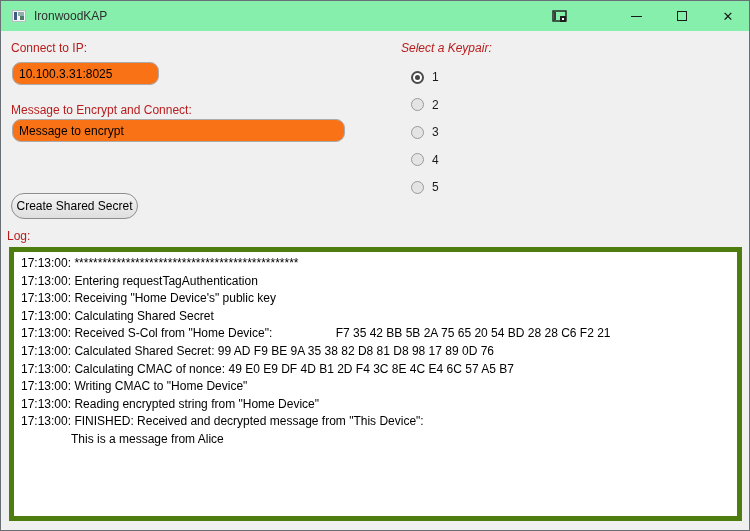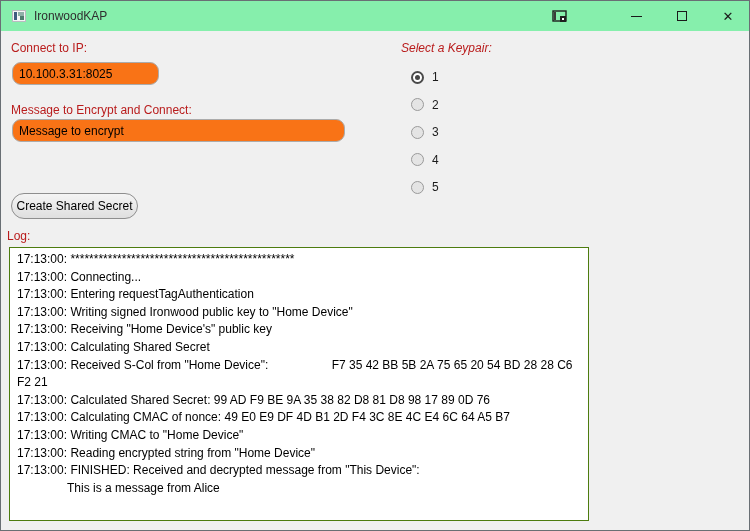--- a/index.html
+++ b/index.html
@@ -58,22 +58,22 @@
   .radio-label { font-size:12px; color:#1b1b1b; }
   
   .btn-create {
     position:absolute; left:10px; top:192px; width:127px; height:26px;
     font-family:"Liberation Sans", sans-serif; font-size:12px; color:#000;
     background:linear-gradient(#f4f4f4, #dfdfdf);
     border:1px solid #8e8e8e; border-radius:13px; cursor:default;
   }
   
   .log-box {
-    position:absolute; left:8px; top:246px; width:580px; height:274px;
-    background:#ffffff; border:1px solid #4d7c0f; overflow:hidden;
+    position:absolute; left:8px; top:246px; width:733px; height:274px;
+    background:#ffffff; border:5px solid #4d7c0f; overflow:hidden;
     padding:3px 0 0 7px;
   }
   .log-line {
     font-size:12px; color:#000; line-height:17.6px; white-space:pre-wrap;
   }
 </style>
 </head>
 <body>
 
 <div class="window">
@@ -136,27 +136,25 @@
         <span class="radio-circle"></span>
         <span class="radio-label">5</span>
       </div>
     </div>
 
   <button class="btn-create">Create Shared Secret</button>
 
   <span class="lbl lbl-log">Log:</span>
   <div class="log-box" id="log-box">
       <div class="log-line">17:13:00: ************************************************</div>
-      <div class="log-line">17:13:00: Connecting...</div>
       <div class="log-line">17:13:00: Entering requestTagAuthentication</div>
-      <div class="log-line">17:13:00: Writing signed Ironwood public key to "Home Device"</div>
       <div class="log-line">17:13:00: Receiving "Home Device's" public key</div>
       <div class="log-line">17:13:00: Calculating Shared Secret</div>
       <div class="log-line">17:13:00: Received S-Col from "Home Device":                   F7 35 42 BB 5B 2A 75 65 20 54 BD 28 28 C6 F2 21</div>
       <div class="log-line">17:13:00: Calculated Shared Secret: 99 AD F9 BE 9A 35 38 82 D8 81 D8 98 17 89 0D 76</div>
-      <div class="log-line">17:13:00: Calculating CMAC of nonce: 49 E0 E9 DF 4D B1 2D F4 3C 8E 4C E4 6C 64 A5 B7</div>
+      <div class="log-line">17:13:00: Calculating CMAC of nonce: 49 E0 E9 DF 4D B1 2D F4 3C 8E 4C E4 6C 57 A5 B7</div>
       <div class="log-line">17:13:00: Writing CMAC to "Home Device"</div>
       <div class="log-line">17:13:00: Reading encrypted string from "Home Device"</div>
       <div class="log-line">17:13:00: FINISHED: Received and decrypted message from "This Device":</div>
       <div class="log-line">               This is a message from Alice</div>
     </div>
 
 </div>
 
 </body></html>

